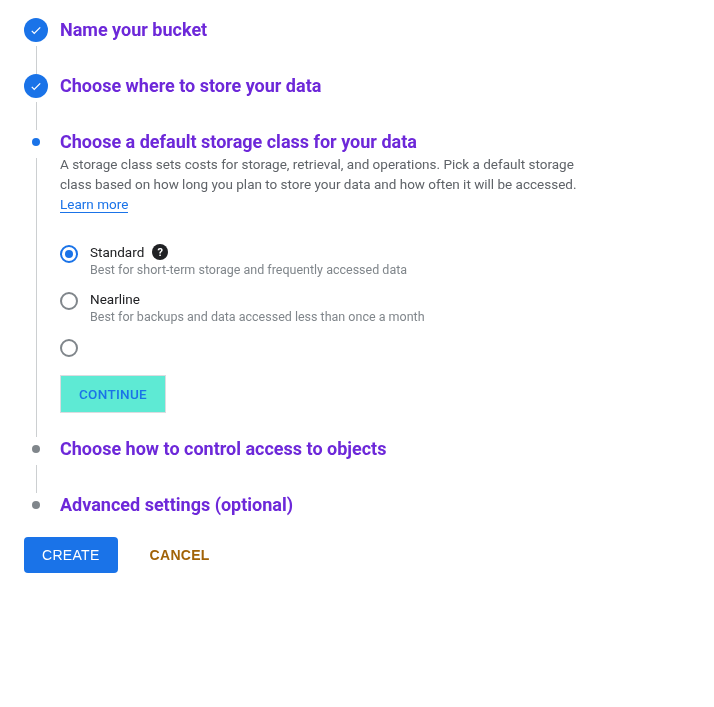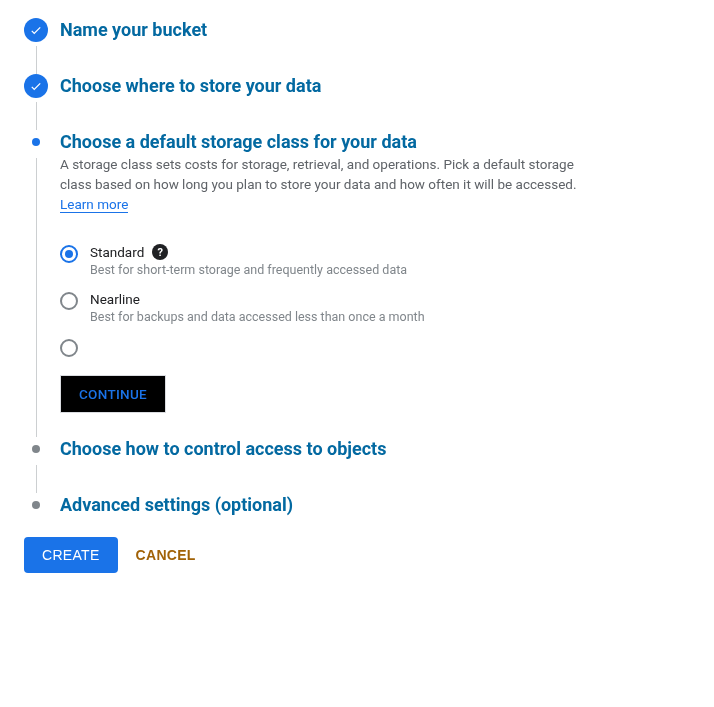--- a/index.html
+++ b/index.html
@@ -20,21 +20,21 @@
     }
     .bullet-complete { background: #1a73e8; border-radius: 50%; }
     .bullet-active { width:24px; height:24px; display:flex; align-items:center; justify-content:center; }
     .bullet-active::after { content:""; width:8px; height:8px; background:#1a73e8; border-radius:50%; }
     .bullet-gray { width:24px; height:24px; display:flex; align-items:center; justify-content:center; }
     .bullet-gray::after { content:""; width:8px; height:8px; background:#80868b; border-radius:50%; }
     .line { width: 1px; background: #80868b66; flex: 0 0 auto; }
     .line-short { height: 28px; margin-top: 4px; }
     .line-tall { height: 100%; min-height: 28px; margin-top: 4px; }
     .step-title {
-      font-size: 18px; font-weight: 700; line-height: 24px; color: #0369a1;
+      font-size: 18px; font-weight: 700; line-height: 24px; color: #6d28d9;
       padding-top: 0;
     }
     .desc {
       font-size: 13.5px; line-height: 20px; color: #5f6368; max-width: 520px;
     }
     .link { color: #1a73e8; border-bottom: 1px solid #1a73e8; cursor: pointer; }
     .options { margin-top: 30px; }
     .opt { display: flex; align-items: flex-start; gap: 12px; margin-bottom: 14px; }
     .radio {
       width: 18px; height: 18px; border-radius: 50%; border: 2px solid #80868b;
@@ -48,23 +48,23 @@
     .opt-row { display:flex; align-items:center; gap:8px; }
     .opt-label { font-size: 13.5px; color:#202124; }
     .opt-sub { font-size: 12.5px; color:#80868b; margin-top:2px; }
     .help {
       width:16px; height:16px; background:#202124; border-radius:50%; color:#fff;
       font-size:11px; font-weight:700; display:flex; align-items:center; justify-content:center;
     }
     .continue-wrap { margin-top: 18px; margin-bottom: 24px; }
     .continue-btn {
       display:inline-block; padding: 10px 18px; border:1px solid #dadce0; font-weight:500;
-      font-size:13.5px; color:#1a73e8; letter-spacing:0.3px; background:#000000; cursor:pointer;
+      font-size:13.5px; color:#1a73e8; letter-spacing:0.3px; background:#5eead4; cursor:pointer;
     }
-    .footer { display:flex; align-items:center; gap:18px; margin-top:20px; }
+    .footer { display:flex; align-items:center; gap:32px; margin-top:20px; }
     .create-btn {
       background:#1a73e8; color:#fff; font-weight:500; font-size:14px; letter-spacing:0.3px;
       padding: 10px 18px; border:none; border-radius:4px; cursor:pointer;
     }
     .cancel-btn {
       background:transparent; color:#a16207; font-weight:700; font-size:14px;
       letter-spacing:0.3px; border:none; cursor:pointer;
     }
     .step-body { flex: 1; }
   </style>

